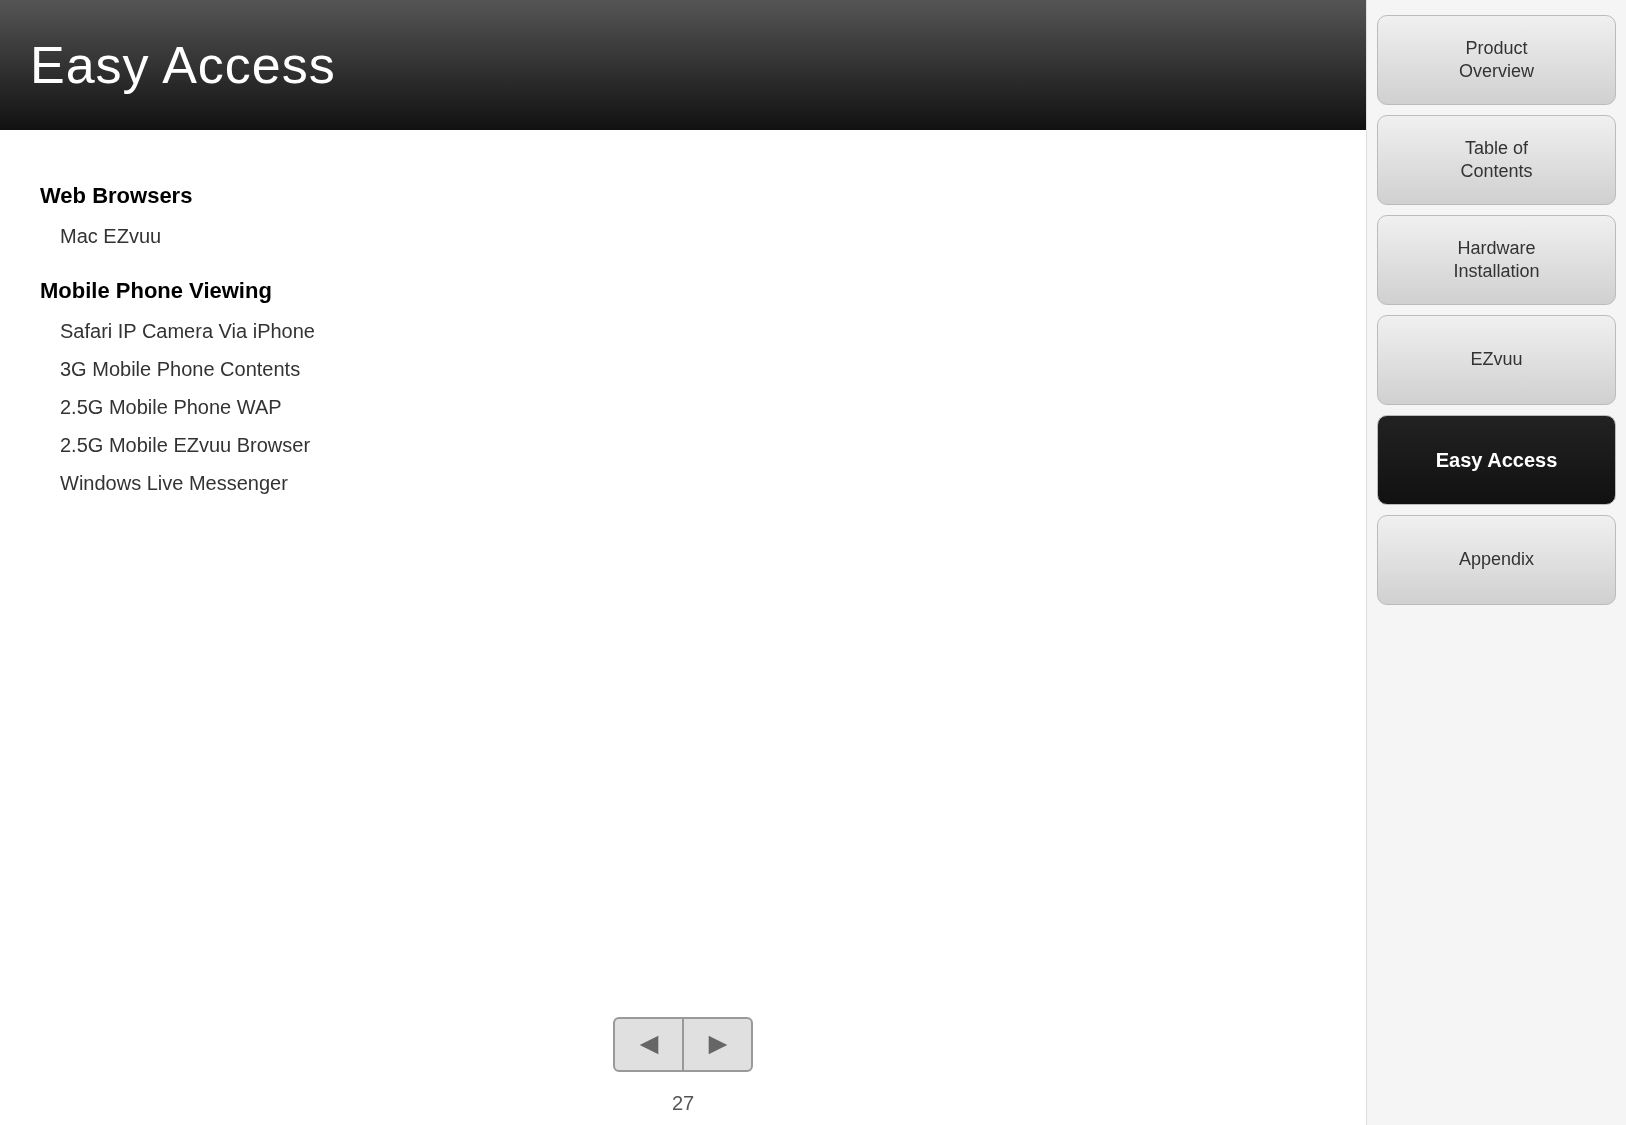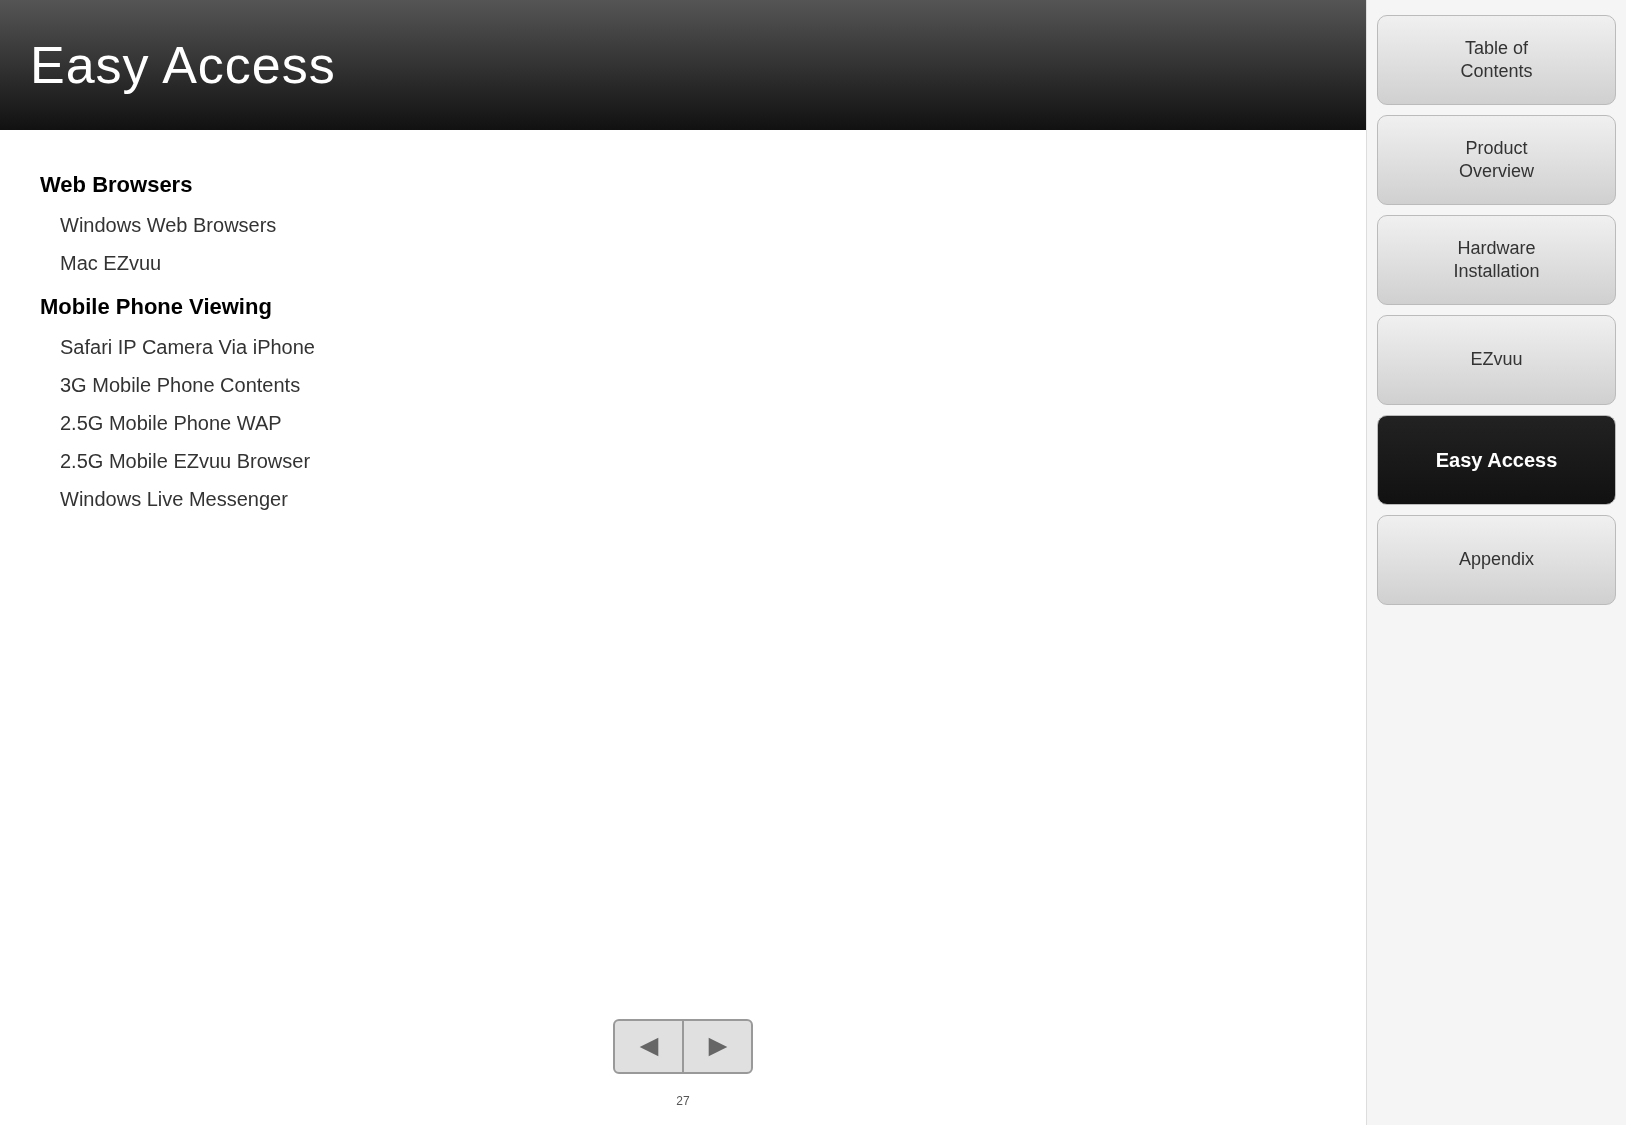--- a/index.html
+++ b/index.html
@@ -42,21 +42,21 @@
       flex: 1;
       padding: 30px 40px;
       background: #fff;
     }
 
     .section-heading {
       font-size: 22px;
       font-weight: bold;
       color: #000;
       margin-bottom: 8px;
-      margin-top: 12px;
+      margin-top: 23px;
     }
 
     .menu-item {
       display: flex;
       align-items: center;
       padding: 6px 0 6px 20px;
       font-size: 20px;
       color: #333;
     }
 
@@ -97,23 +97,23 @@
       border-left: 1px solid #999;
     }
 
     .nav-btn svg {
       width: 28px;
       height: 28px;
     }
 
     .page-number {
       text-align: center;
-      font-size: 12px;
+      font-size: 20px;
       color: #555;
-      padding-bottom: 17px;
+      padding-bottom: 10px;
     }
 
     
     .sidebar {
       width: 260px;
       height: 100%;
       background: #f5f5f5;
       display: flex;
       flex-direction: column;
       padding: 15px 10px;
@@ -151,29 +151,20 @@
 <div class="main-content">
 
   <div class="header-banner">
     <span class="header-title">Easy Access</span>
   </div>
 
   <div class="content-body">
 
     <div class="section-heading">Web Browsers</div>
 
-    <div class="menu-item">
-      <span>Windows Web Browsers</span>
-      <span class="arrow-icon">
-        <svg viewBox="0 0 28 22" fill="none" xmlns="http://www.w3.org/2000/svg">
-          <polygon points="2,2 18,2 18,8 26,11 18,14 18,20 2,20 2,14 10,11 2,8" fill="none" stroke="#999" stroke-width="2"></polygon>
-          <polygon points="4,4 16,4 16,7.5 24,11 16,14.5 16,18 4,18 4,14.5 12,11 4,7.5" fill="#ccc" stroke="#aaa" stroke-width="1"></polygon>
-        </svg>
-      </span>
-    </div>
 
     <div class="menu-item">
       <span>Mac  EZvuu</span>
       <span class="arrow-icon">
         <svg viewBox="0 0 28 22" fill="none" xmlns="http://www.w3.org/2000/svg">
           <polygon points="4,4 16,4 16,7.5 24,11 16,14.5 16,18 4,18 4,14.5 12,11 4,7.5" fill="#ccc" stroke="#aaa" stroke-width="1"></polygon>
         </svg>
       </span>
     </div>
 
@@ -236,19 +227,19 @@
         <svg viewBox="0 0 30 30" xmlns="http://www.w3.org/2000/svg">
           <polygon points="5,5 5,25 25,15" fill="#666"></polygon>
         </svg>
       </button>
     </div>
     <div class="page-number">27</div>
   </div>
 </div>
 
 <div class="sidebar">
+  <button class="sidebar-btn">Product<br>Overview</button>
   <button class="sidebar-btn">Table of<br>Contents</button>
-  <button class="sidebar-btn">Product<br>Overview</button>
   <button class="sidebar-btn">Hardware<br>Installation</button>
   <button class="sidebar-btn">EZvuu</button>
   <button class="sidebar-btn active">Easy Access</button>
   <button class="sidebar-btn">Appendix</button>
 </div>
 
 </body></html>

